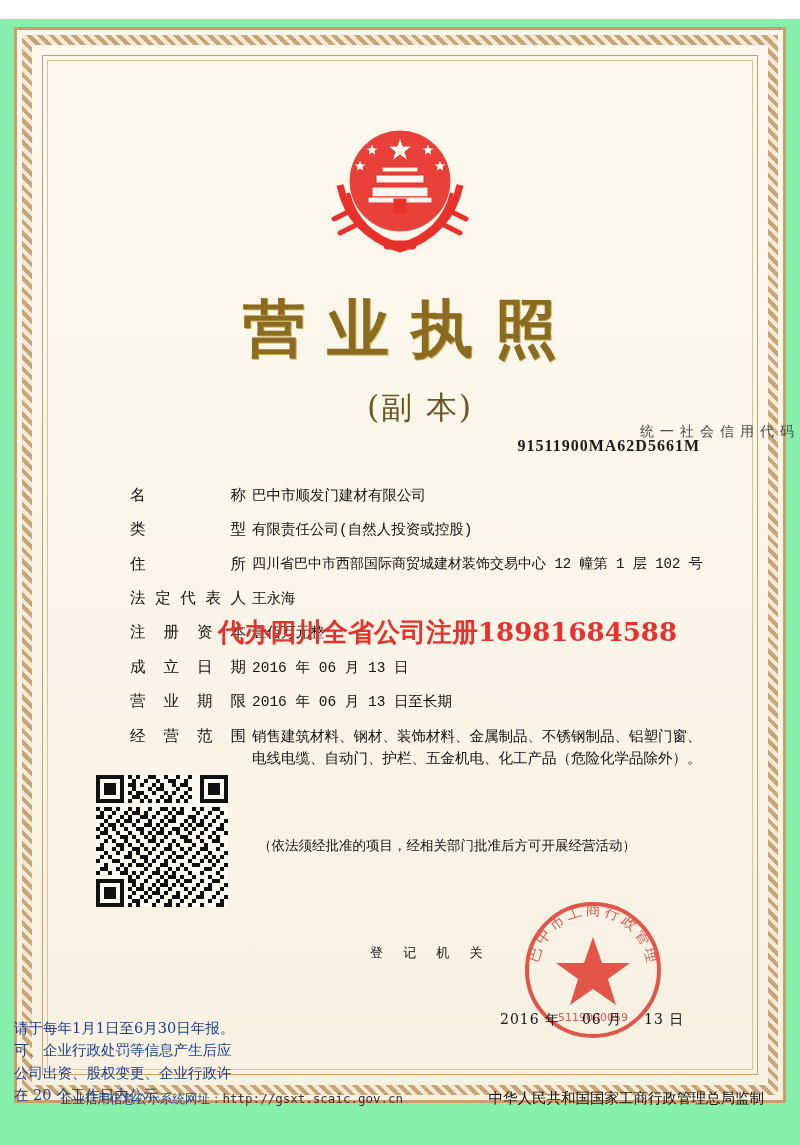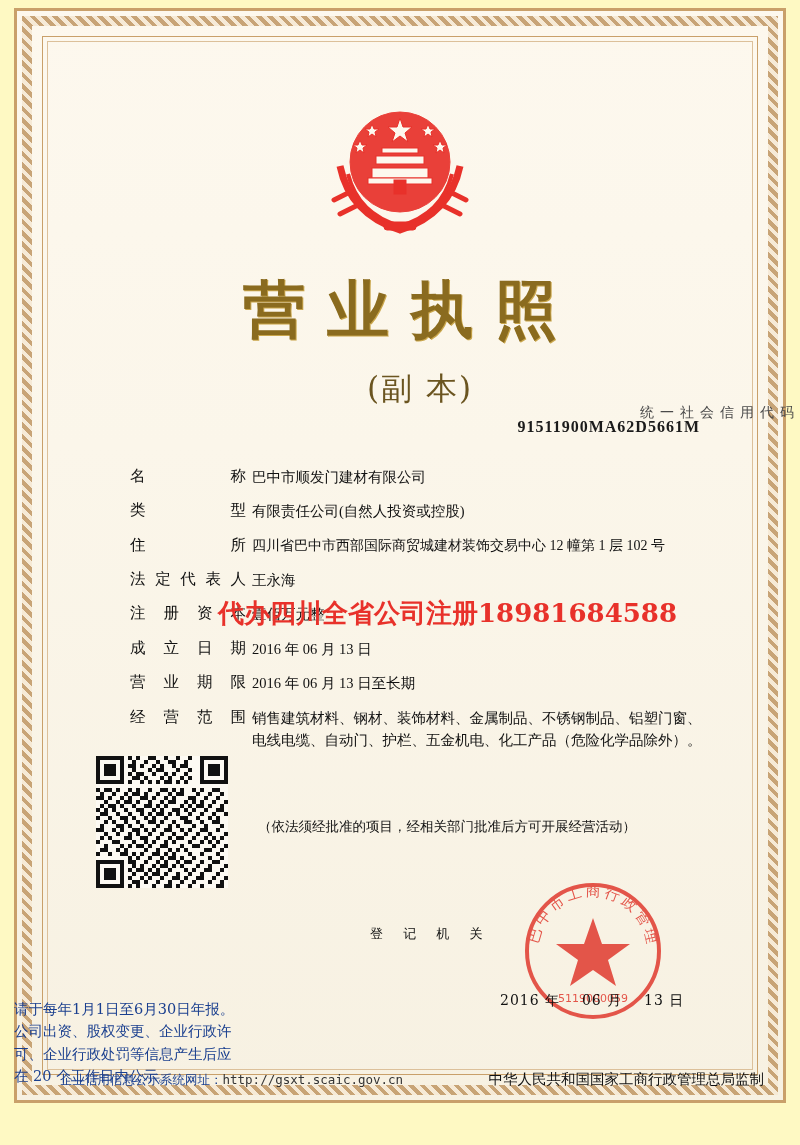--- a/index.html
+++ b/index.html
@@ -5,21 +5,22 @@
   html,body{margin:0;padding:0;}
   body{
     width:800px;height:1145px;
     background:#ffffff;
     font-family:"Liberation Sans", sans-serif;
     overflow:hidden;
     position:relative;
   }
   .page{
     position:absolute;inset:0;
-    background:#fef9c3;
+    background:#86efac;
+    margin-top:19px;
   }
   
   .frame-outer{
     position:absolute;
     left:14px;top:8px;right:14px;bottom:42px;
     border:3px solid #c9a06a;
     background:
       linear-gradient(180deg,#fdf8ee 0%,#fbf6ea 40%,#f7f1e2 100%);
   }
   .frame-pattern{
@@ -100,21 +101,21 @@
     font-family:"DejaVu Serif", serif;
     font-size:15.5px;
     letter-spacing:0;
     color:#111;
     display:flex;
     justify-content:space-between;
   }
   .row .label span{display:inline-block;}
   .row .value{
     flex:1;
-    font-family:Liberation Serif, serif;
+    font-family:Liberation Mono, monospace;
     font-size:14.5px;
     line-height:1.55;
     color:#111;
     padding-left:6px;
   }
   .row .value.small{font-size:14px;}
   .note{
     position:absolute;left:258px;top:818px;
     font-family:"DejaVu Serif", serif;
     font-size:13.5px;
@@ -646,22 +647,22 @@
     &nbsp;&nbsp;
     <span>06</span>
     <span>月</span>
     &nbsp;&nbsp;
     <span>13</span>
     <span>日</span>
   </div>
 
   <div class="footer-left">
     <div>请于每年1月1日至6月30日年报。</div>
+    <div>可、企业行政处罚等信息产生后应</div>
     <div>公司出资、股权变更、企业行政许</div>
-    <div>可、企业行政处罚等信息产生后应</div>
     <div>在 20 个工作日内公示。</div>
   </div>
 
   <div class="footer-url">
     <span class="u1">企业信用信息公示系统网址：</span><span>http://gsxt.scaic.gov.cn</span>
   </div>
 
   <div class="footer-right">中华人民共和国国家工商行政管理总局监制</div>
 
 </div>

